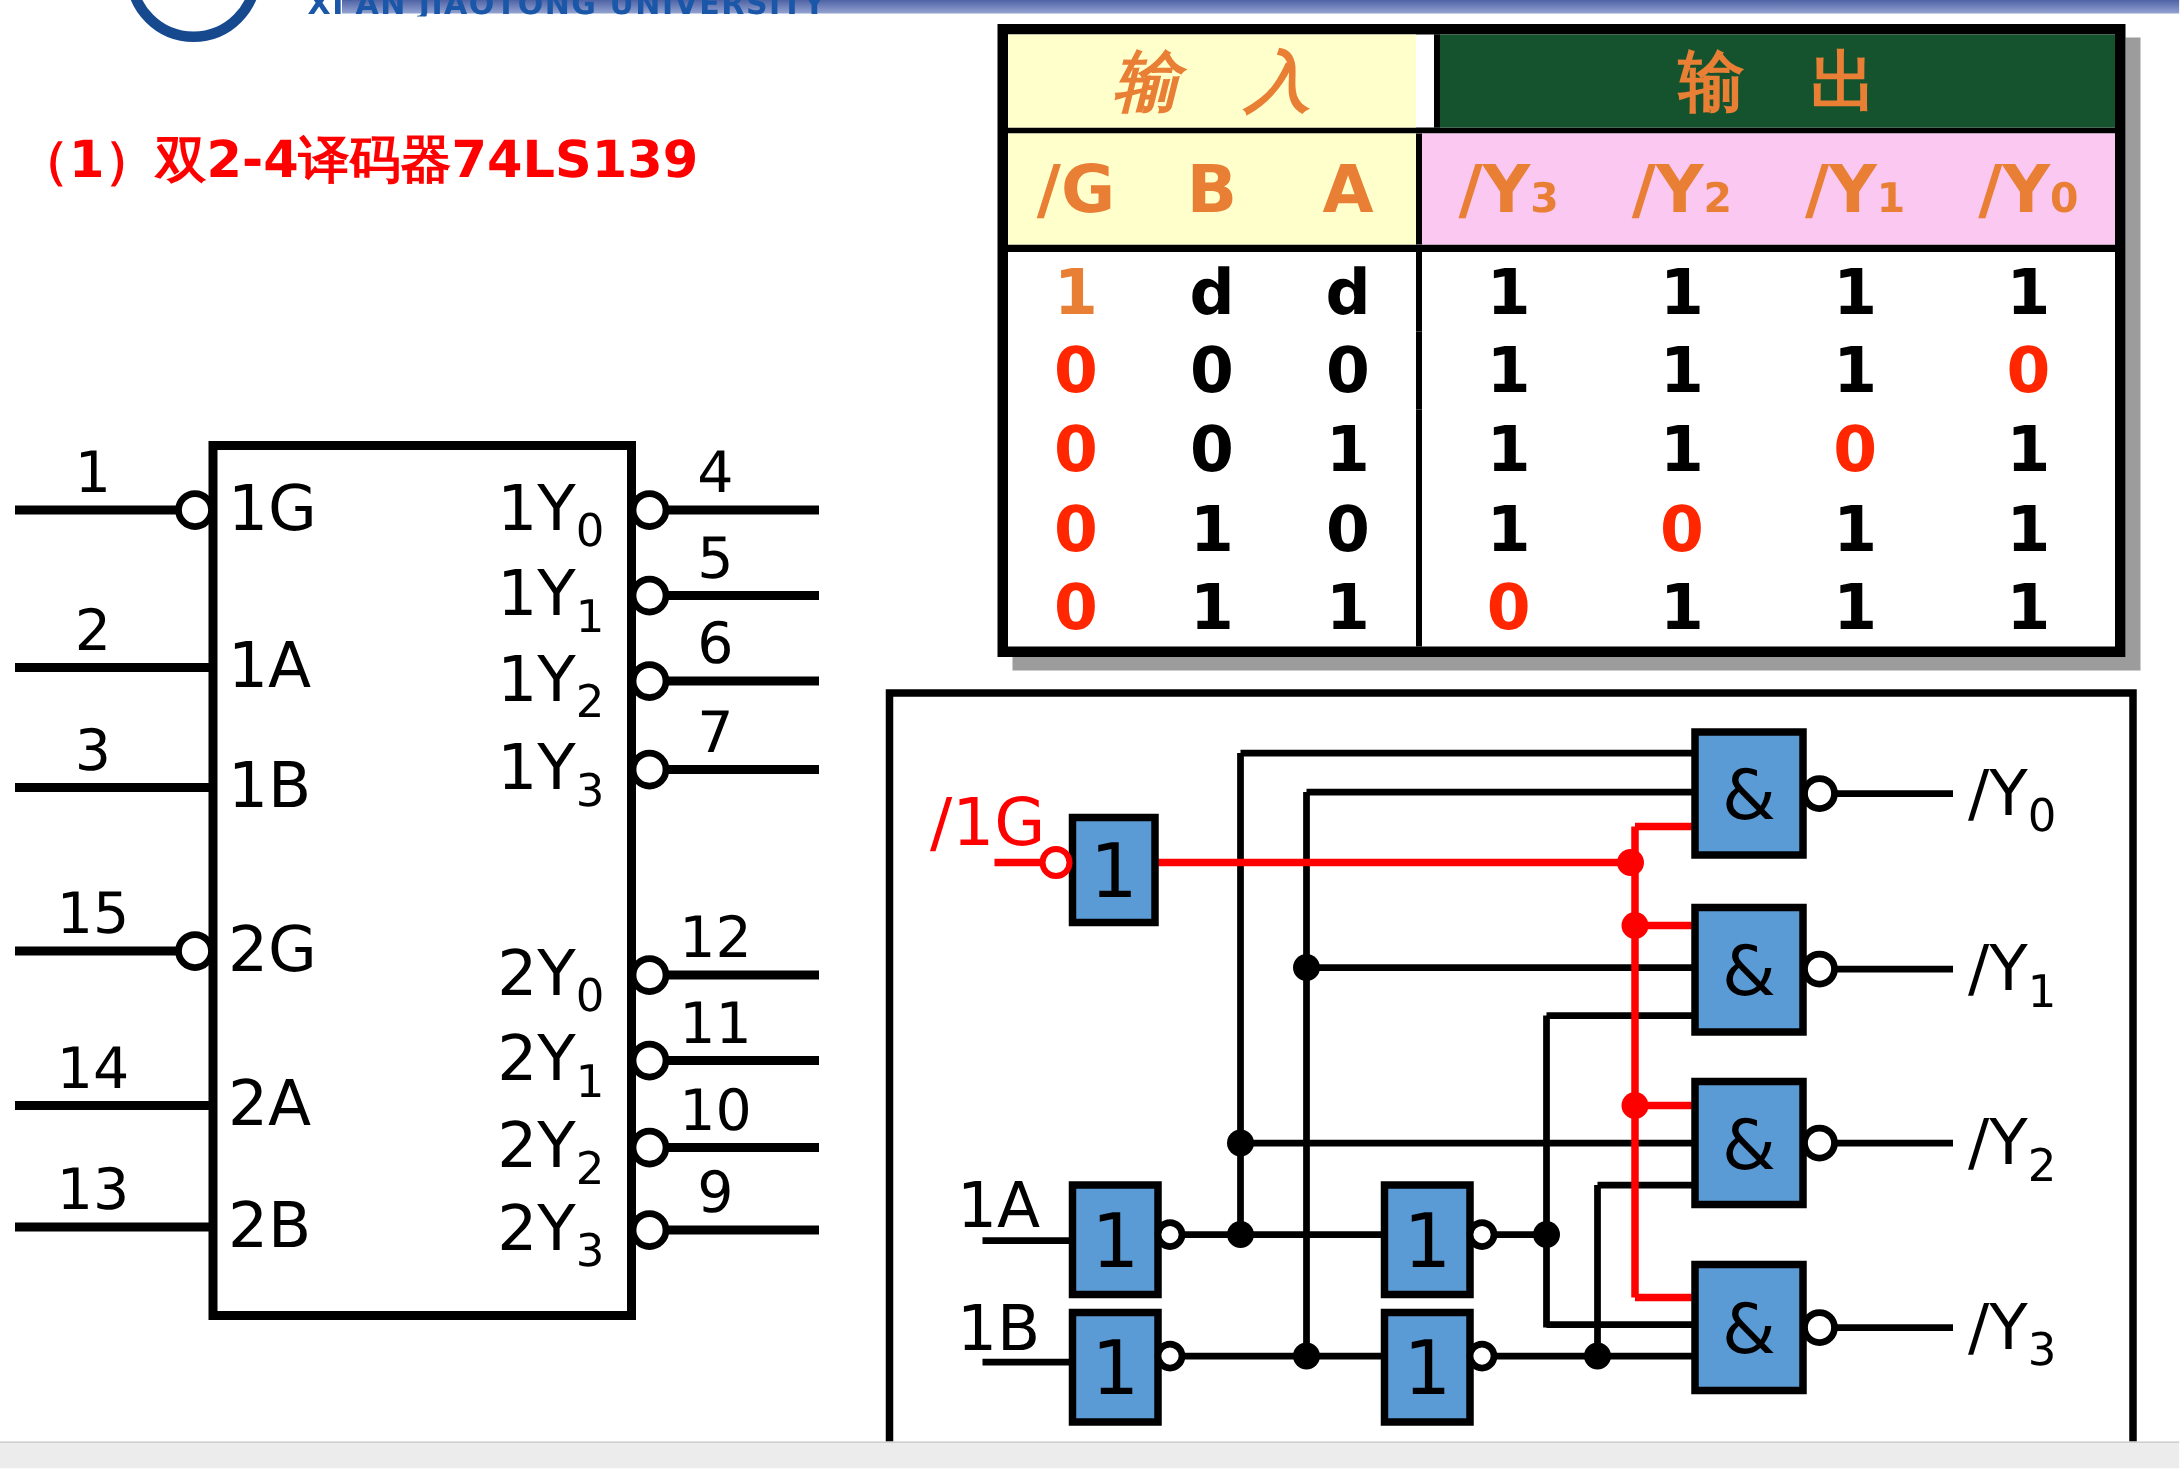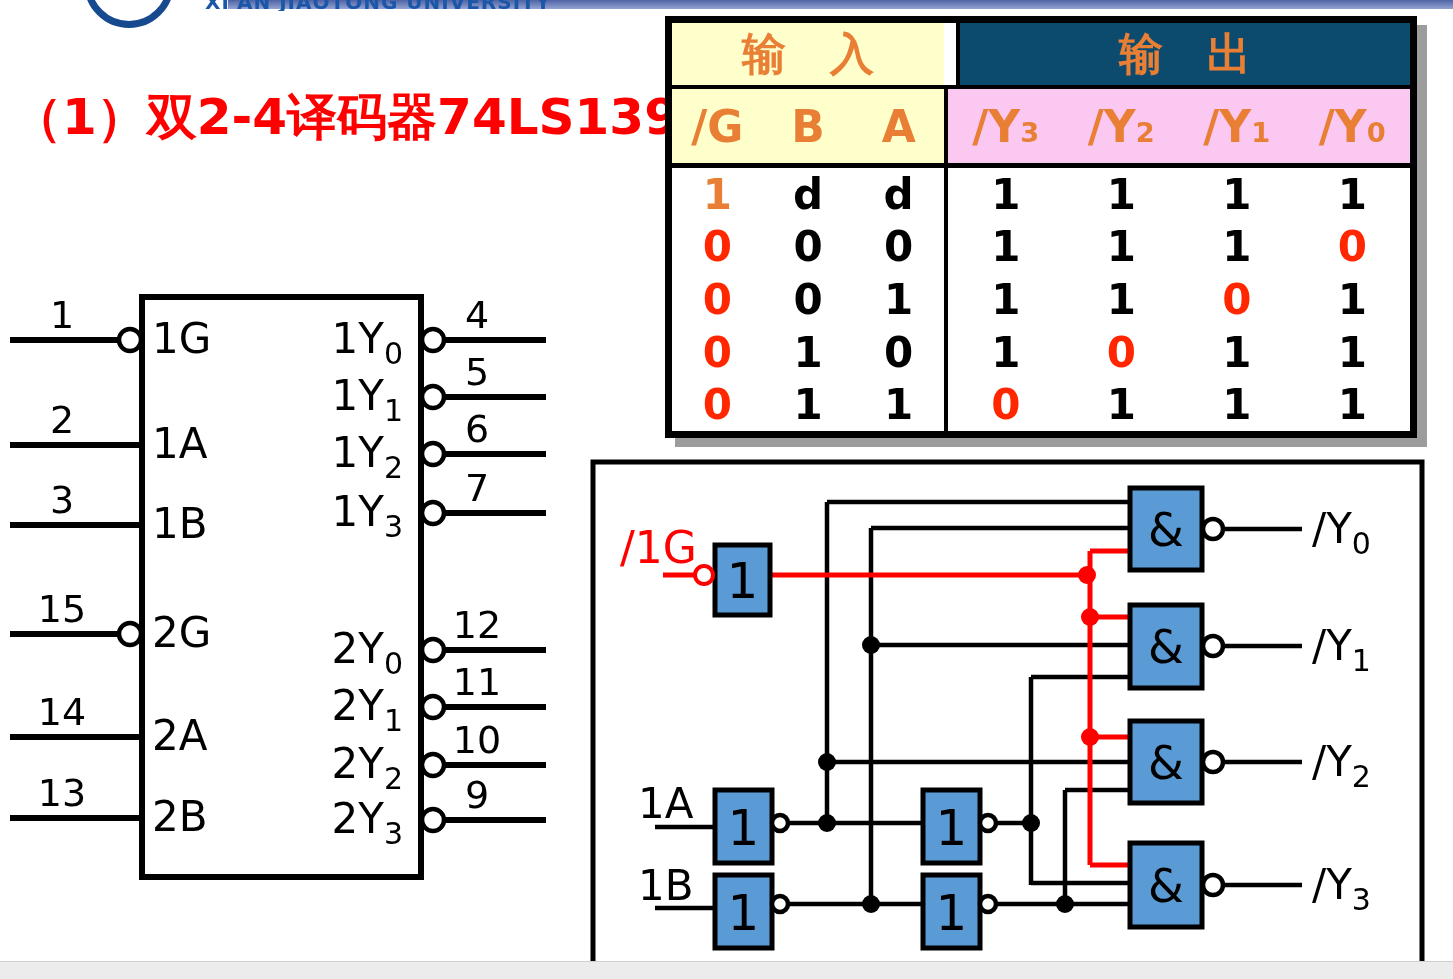--- a/index.html
+++ b/index.html
@@ -9,34 +9,34 @@
 
   
   #topbar{left:228px;top:0;width:1225px;height:9px;
           background:linear-gradient(#4f63a5,#93a3d1);}
   #logo-ring{left:84px;top:-62px;width:76px;height:76px;border:7px solid #17498f;
              border-radius:50%;background:#fff;}
   #logo-text-clip{left:205px;top:0;width:430px;height:11px;overflow:hidden;}
   #logo-text-clip span{position:relative;top:-10px;display:block;font-size:20px;font-weight:bold;
              color:#1b57a8;letter-spacing:1px;white-space:nowrap;}
 
-  #page-title{left:12px;top:84px;font-size:50px;font-weight:bold;color:#FF0000;white-space:nowrap;}
+  #page-title{left:12px;top:84px;font-size:34px;font-weight:bold;color:#FF0000;white-space:nowrap;}
   #chip-name{left:140px;top:224px;width:250px;text-align:center;font-size:46px;font-weight:bold;color:#FF0000;}
 
   
   #truth-table{left:665px;top:16px;width:752px;height:422px;background:#fff;
     border:7px solid #000;box-sizing:border-box;box-shadow:10px 9px 0 #9c9c9c;font-weight:bold;}
   .tt-row{display:flex;}
   .tt-in{width:272px;}
   .tt-out{flex:1;border-left:4px solid #000;}
   .tt-h1{height:62px;border-bottom:4px solid #000;}
   .tt-h1 .tt-in,.tt-h1 .tt-out{display:flex;align-items:center;justify-content:center;
     font-size:44px;color:#E87F35;}
-  .tt-h1 .tt-in{background:#FFFFCC;}
-  .tt-h1 .tt-out{background:#0c4a6e;margin-left:12px;}
+  .tt-h1 .tt-in{background:#FFFFCC;font-style:italic;}
+  .tt-h1 .tt-out{background:#14532d;margin-left:12px;}
   .tt-h2{height:74px;border-bottom:5px solid #000;}
   .tt-h2 .tt-in{background:#FFFFCC;display:grid;grid-template-columns:repeat(3,1fr);}
   .tt-h2 .tt-out{background:#FBC8F2;display:grid;grid-template-columns:repeat(4,1fr);}
   .tt-h2 .tt-cell{color:#E87F35;font-size:44px;}
   #tt-body{height:263px;display:grid;grid-auto-rows:1fr;}
   .tt-brow{display:flex;}
   .tt-brow .tt-in{display:grid;grid-template-columns:repeat(3,1fr);}
   .tt-brow .tt-out{display:grid;grid-template-columns:repeat(4,1fr);}
   .tt-cell{display:flex;align-items:center;justify-content:center;font-size:42px;}
   .tt-cell sub{font-size:0.62em;transform:translateY(6px);}

